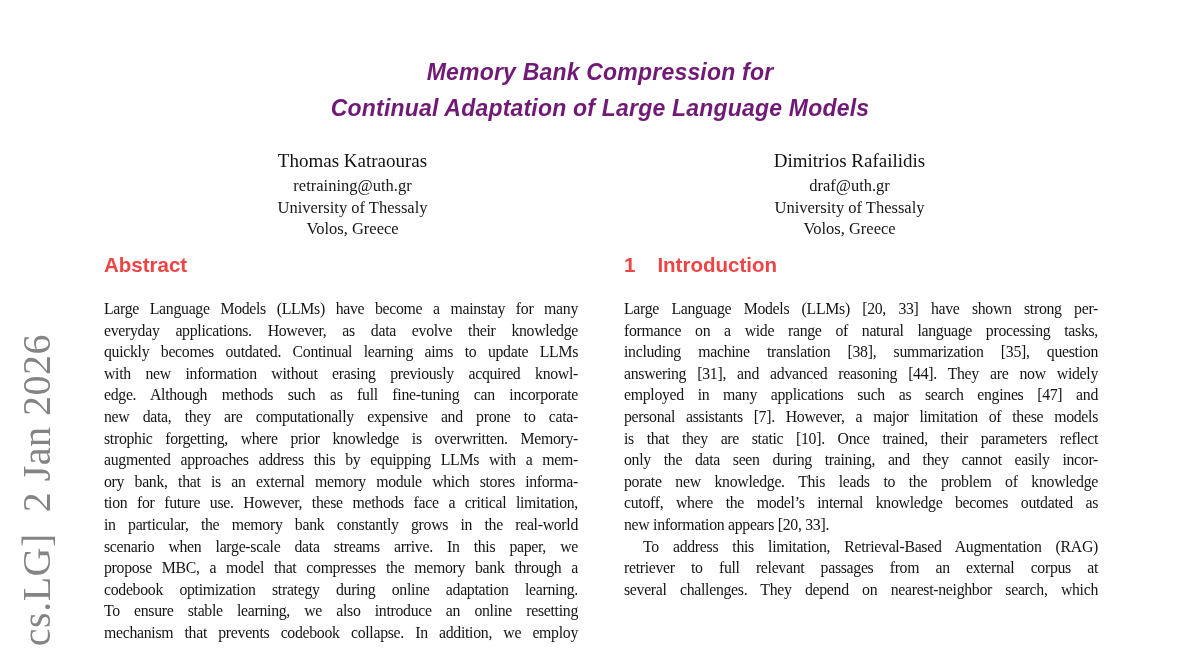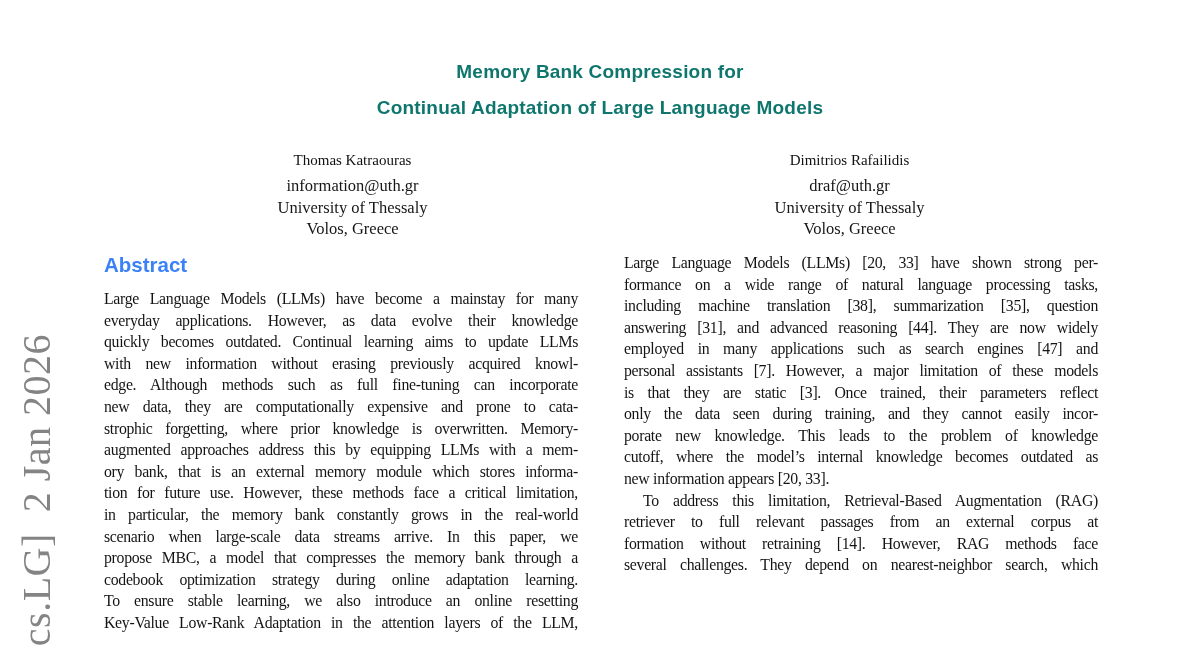--- a/index.html
+++ b/index.html
@@ -27,51 +27,52 @@
     letter-spacing:0.5px;
   }
 
   
   .title {
     position:absolute;
     top:54px; left:0; width:1200px;
     text-align:center;
     font-family:"Liberation Sans", sans-serif;
     font-weight:700;
-    font-size:19px;
+    font-size:23px;
     line-height:36px;
-    color:#0f766e;
+    color:#701a75;
     letter-spacing:0.2px;
+    font-style:italic;
   }
 
   
   .authors {
     position:absolute;
     top:146px; left:104px; width:994px;
     display:flex;
   }
   .author { flex:1; text-align:center; }
-  .author .name { font-size:15px; line-height:29px; color:#111; }
+  .author .name { font-size:19px; line-height:29px; color:#111; }
   .author .sub  { font-size:16.5px; line-height:21.5px; color:#161616; }
 
   
   .columns {
     position:absolute;
     top:252px; left:104px; width:994px;
     display:flex;
     gap:46px;
   }
   .column { width:474px; }
   .col-heading {
     font-family:"Liberation Sans", sans-serif;
     font-weight:700;
     font-size:20.5px;
     line-height:26px;
-    margin-bottom:10px;
-    color:#3b82f6;
+    margin-bottom:20px;
+    color:#ef4444;
   }
   .col-heading .sec-num { margin-right:22px; }
   .col-body {
     font-size:15.8px;
     line-height:21.6px;
     letter-spacing:-0.3px;
     color:#141414;
   }
   .line { text-align:justify; text-align-last:justify; }
   .line.end { text-align-last:left; }
@@ -85,21 +86,21 @@
   <div class="arxiv-stamp">[cs.LG]  2 Jan 2026</div>
 
   <div class="title">
     <div>Memory Bank Compression for</div>
     <div>Continual Adaptation of Large Language Models</div>
   </div>
 
   <div class="authors">
     <div class="author">
       <div class="name">Thomas Katraouras</div>
-      <div class="sub">information@uth.gr</div>
+      <div class="sub">retraining@uth.gr</div>
       <div class="sub">University of Thessaly</div>
       <div class="sub">Volos, Greece</div>
     </div>
     <div class="author">
       <div class="name">Dimitrios Rafailidis</div>
       <div class="sub">draf@uth.gr</div>
       <div class="sub">University of Thessaly</div>
       <div class="sub">Volos, Greece</div>
     </div>
   </div>
@@ -117,38 +118,41 @@
           <div class="line">new data, they are computationally expensive and prone to cata-</div>
           <div class="line">strophic forgetting, where prior knowledge is overwritten. Memory-</div>
           <div class="line">augmented approaches address this by equipping LLMs with a mem-</div>
           <div class="line">ory bank, that is an external memory module which stores informa-</div>
           <div class="line">tion for future use. However, these methods face a critical limitation,</div>
           <div class="line">in particular, the memory bank constantly grows in the real-world</div>
           <div class="line">scenario when large-scale data streams arrive. In this paper, we</div>
           <div class="line">propose MBC, a model that compresses the memory bank through a</div>
           <div class="line">codebook optimization strategy during online adaptation learning.</div>
           <div class="line">To ensure stable learning, we also introduce an online resetting</div>
+          <div class="line">mechanism that prevents codebook collapse. In addition, we employ</div>
           <div class="line">Key-Value Low-Rank Adaptation in the attention layers of the LLM,</div>
         </div>
     </div>
 
     <div class="column">
+      <div class="col-heading">
+        <span class="sec-num">1</span><span>Introduction</span>
+      </div>
       <div class="col-body">
           <div class="line">Large Language Models (LLMs) [20, 33] have shown strong per-</div>
           <div class="line">formance on a wide range of natural language processing tasks,</div>
           <div class="line">including machine translation [38], summarization [35], question</div>
           <div class="line">answering [31], and advanced reasoning [44]. They are now widely</div>
           <div class="line">employed in many applications such as search engines [47] and</div>
           <div class="line">personal assistants [7]. However, a major limitation of these models</div>
-          <div class="line">is that they are static [3]. Once trained, their parameters reflect</div>
+          <div class="line">is that they are static [10]. Once trained, their parameters reflect</div>
           <div class="line">only the data seen during training, and they cannot easily incor-</div>
           <div class="line">porate new knowledge. This leads to the problem of knowledge</div>
           <div class="line">cutoff, where the model’s internal knowledge becomes outdated as</div>
           <div class="line end">new information appears [20, 33].</div>
           <div class="line indent">To address this limitation, Retrieval-Based Augmentation (RAG)</div>
           <div class="line">retriever to full relevant passages from an external corpus at</div>
-          <div class="line">formation without retraining [14]. However, RAG methods face</div>
           <div class="line">several challenges. They depend on nearest-neighbor search, which</div>
         </div>
     </div>
 
   </div>
 </div>
 
 </body></html>

